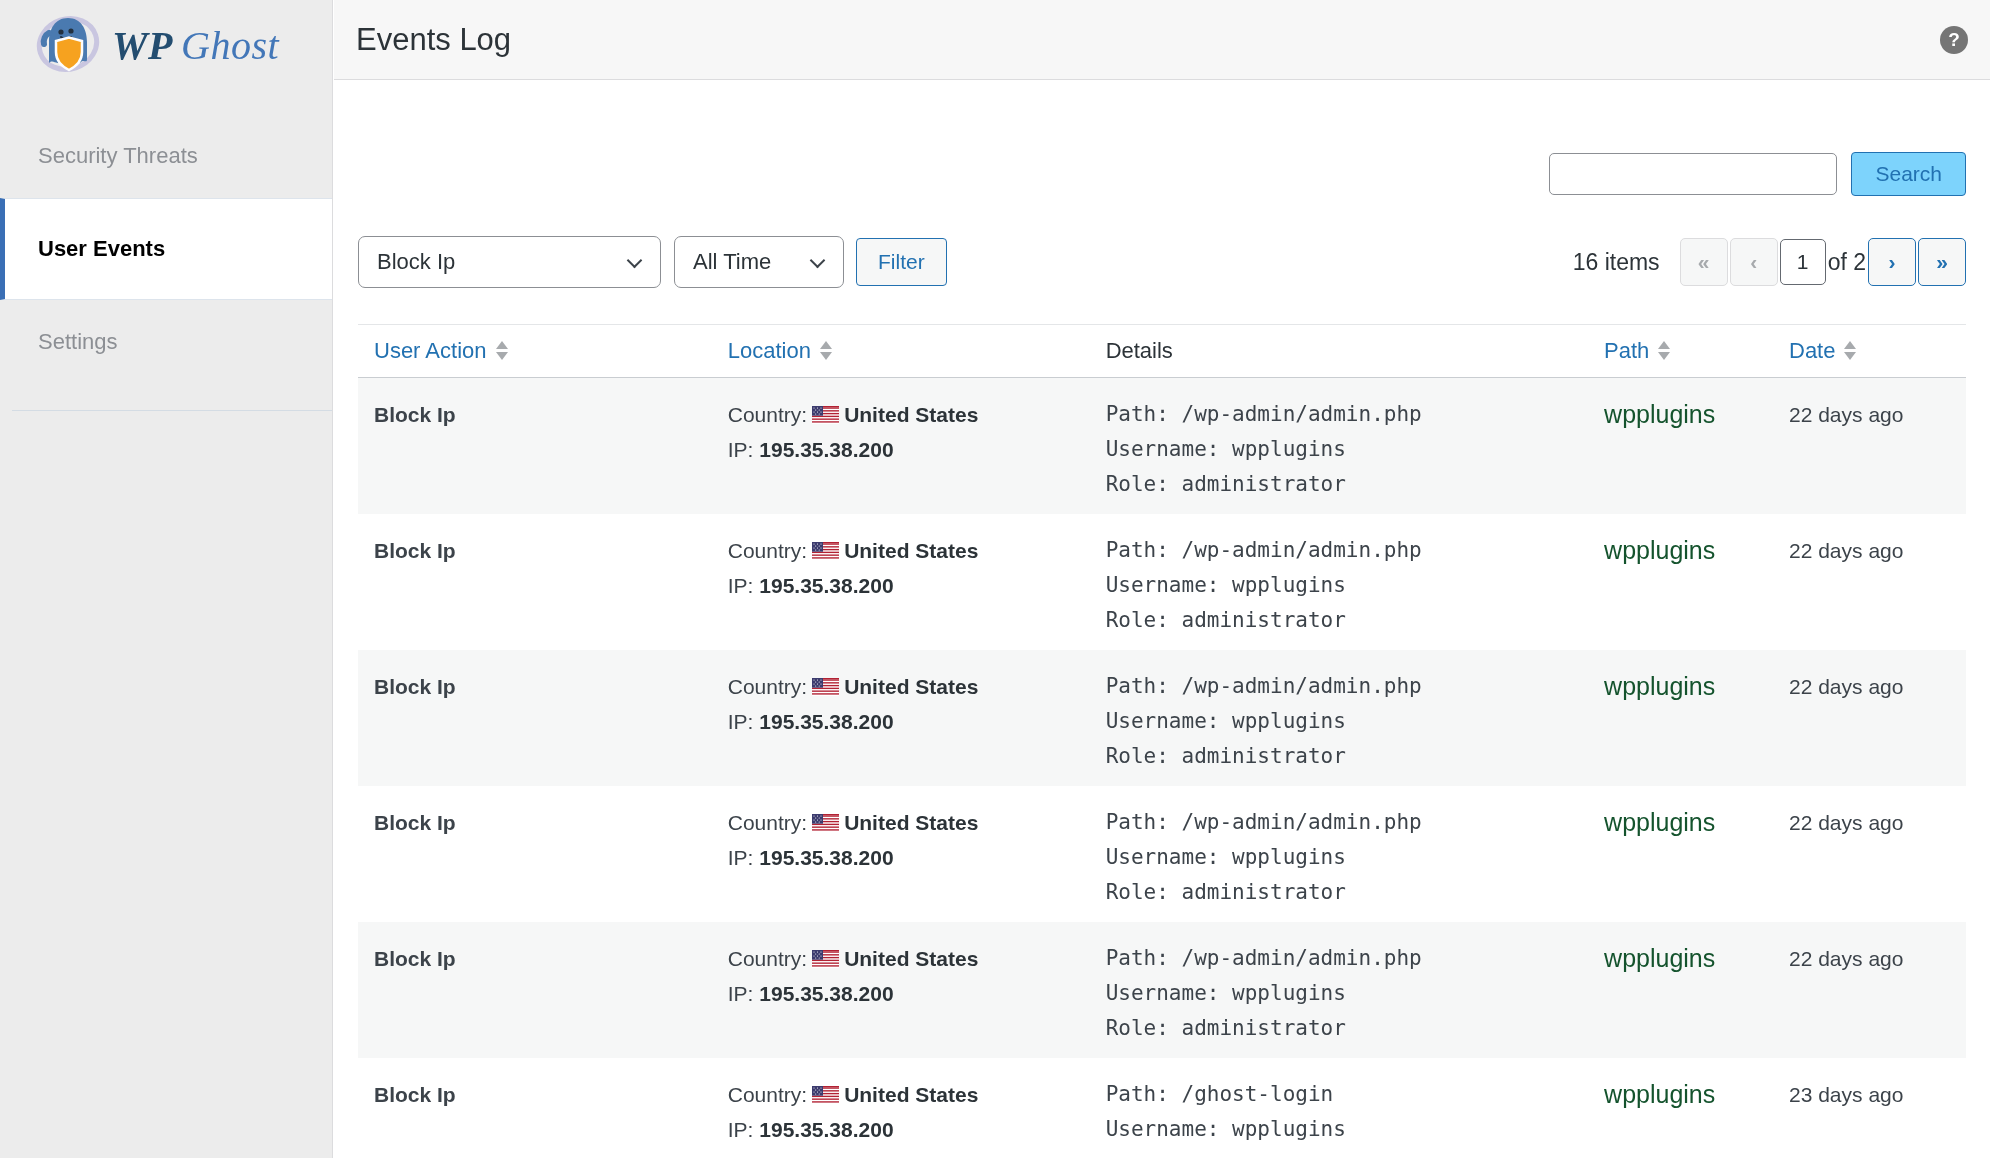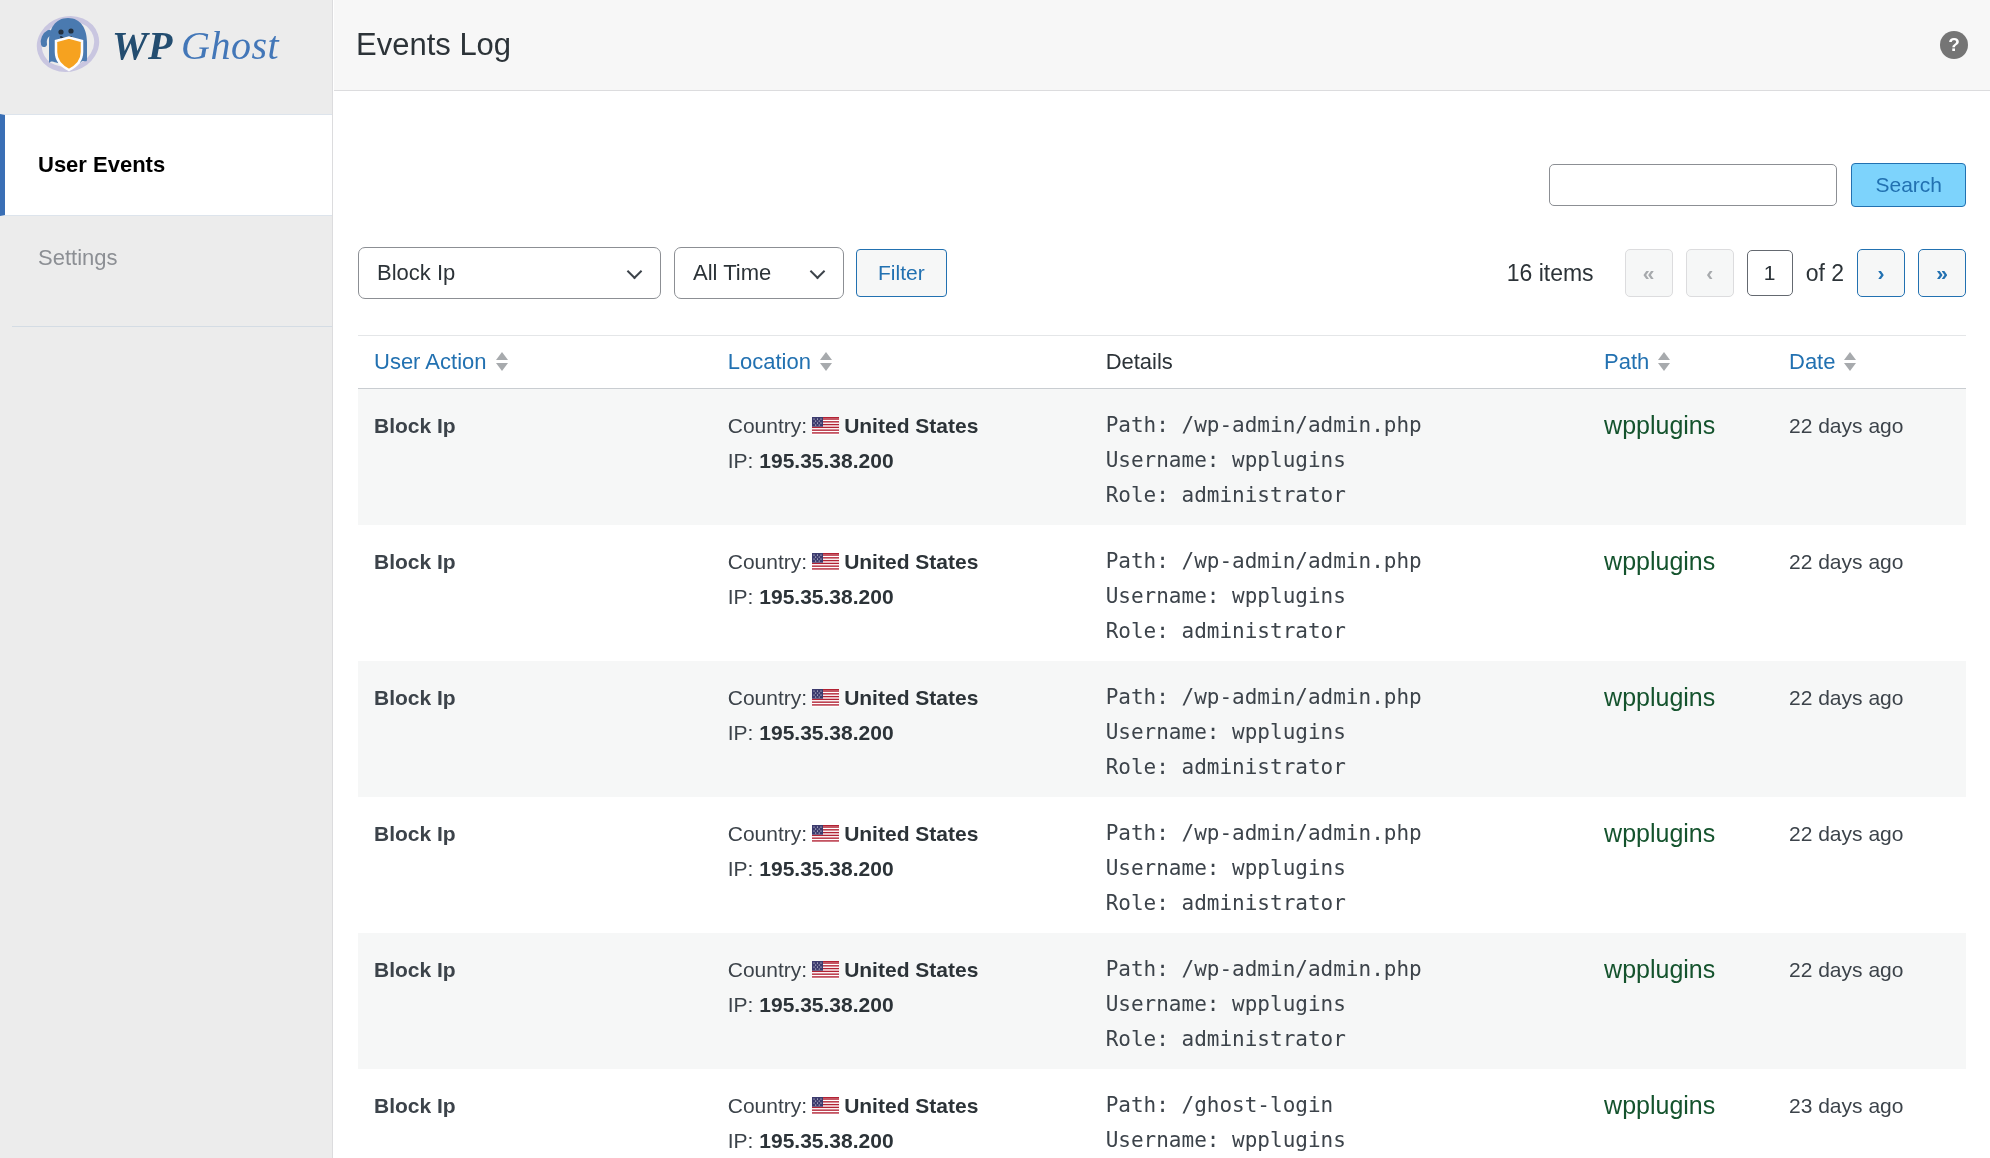--- a/index.html
+++ b/index.html
@@ -28,21 +28,21 @@
     background:#fff; color:#000; font-weight:bold;
     border-top:1px solid #dde4ec; border-bottom:1px solid #dde4ec;
     border-left:5px solid #3a6fb5; padding-left:33px;
     padding-top:37px; padding-bottom:37px;
   }
   .sidebar-divider{ border-bottom:1px solid #d4dce4; margin:26px 0 0 12px; }
 
   
   .main{ position:absolute; left:334px; top:0; right:0; bottom:0; background:#fff; }
   .main-header{
-    height:91px; background:#f7f7f7; border-bottom:1px solid #dcdcde;
+    height:80px; background:#f7f7f7; border-bottom:1px solid #dcdcde;
     display:flex; align-items:center; padding:0 22px;
   }
   .page-title{ font-size:31px; font-weight:500; color:#2c3338; }
   .help-btn{
     margin-left:auto; width:28px; height:28px; border-radius:50%;
     background:#757575; color:#fff; font-size:19px; font-weight:bold;
     display:flex; align-items:center; justify-content:center; cursor:pointer;
   }
 
   .content{ padding:0 24px; }
@@ -71,21 +71,21 @@
   .select-time{ width:170px; margin-left:13px; }
   .chev{
     position:absolute; right:20px; top:18px; width:11px; height:11px;
     border-right:2.5px solid #3c434a; border-bottom:2.5px solid #3c434a;
     transform:rotate(45deg);
   }
   .filter-btn{ margin-left:12px; height:48px; padding:4px 21px; font-size:21px;
     background:#f6f7f7; border:1px solid #2271b1; color:#2271b1; border-radius:4px;
     font-family:inherit; cursor:pointer; }
 
-  .pagination{ margin-left:auto; display:flex; align-items:center; gap:13px; font-size:23px; color:#2c3338; }
+  .pagination{ margin-left:auto; display:flex; align-items:center; gap:2px; font-size:23px; color:#2c3338; }
   .items-count{ margin-right:18px; }
   .page-btn{
     width:48px; height:48px; border-radius:5px; font-size:21px; font-weight:bold;
     display:flex; align-items:center; justify-content:center; cursor:pointer;
     font-family:inherit;
   }
   .page-btn.disabled{ background:#f6f7f7; border:1px solid #dcdcde; color:#a7aaad; cursor:default; }
   .page-btn.enabled{ background:#f6f7f7; border:1px solid #2271b1; color:#2271b1; }
   .page-input{
     width:46px; height:46px; border:1px solid #646970; border-radius:5px;
@@ -130,20 +130,21 @@
         <circle cx="35" cy="18" r="2.6" fill="#22303f"></circle>
         <path d="M25 24 Q29 28 35 24" fill="none" stroke="#22303f" stroke-width="2" stroke-linecap="round"></path>
         <path d="M20 28 L33 24.5 L46 28 L46 39 C46 48 39 54 33 57 C27 54 20 48 20 39 Z" fill="#f6a21f" stroke="#fdfdfd" stroke-width="2.5"></path>
       </svg>
     </span>
     <span class="logo-text">
       <span class="logo-wp">WP</span><span class="logo-ghost">Ghost</span>
     </span>
   </div>
   <div class="nav">
+    <div class="nav-item">Security Threats</div>
     <div class="nav-item active">User Events</div>
     <div class="nav-item">Settings</div>
     <div class="sidebar-divider"></div>
   </div>
 </div>
 
 <div class="main">
   <div class="main-header">
     <span class="page-title">Events Log</span>
     <span class="help-btn">?</span>

